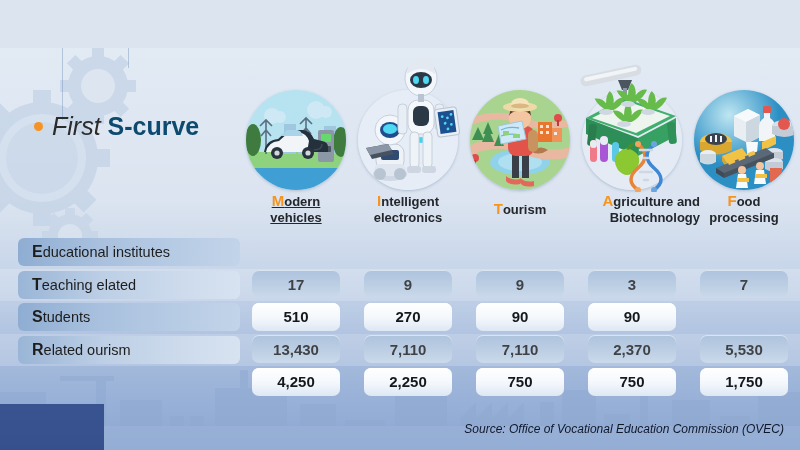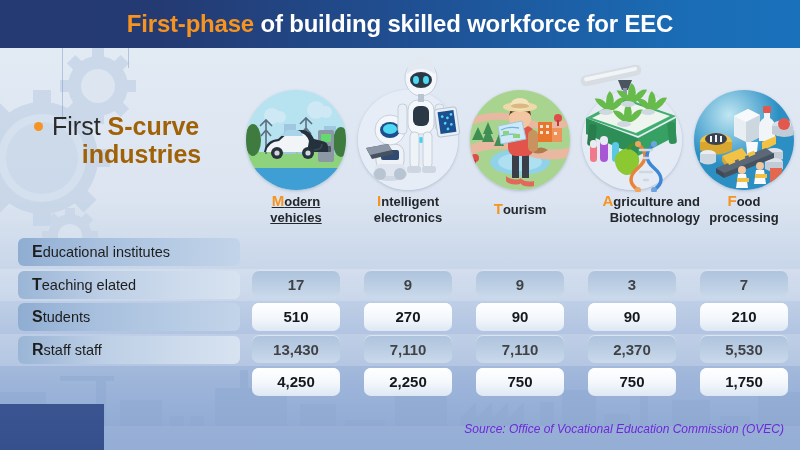--- a/index.html
+++ b/index.html
@@ -34,22 +34,22 @@
 
   
   .leftlabel{
     position:absolute;left:34px;top:112px;width:205px;
     font-size:25px;font-weight:bold;line-height:1.12;color:#1c3f7e;
   }
   .leftlabel .dot{
     display:inline-block;width:9px;height:9px;border-radius:50%;background:#f59425;
     vertical-align:middle;margin-right:9px;margin-bottom:4px;
   }
-  .leftlabel .plain{color:#2b2b2b;font-weight:normal;}
-  .leftlabel .strong{color:#a16207;}
+  .leftlabel .plain{color:#2b2b2b;font-weight:normal;font-style:italic;}
+  .leftlabel .strong{color:#0c4a6e;}
   .ll-line2{display:block;text-align:center;padding-left:10px;}
 
   
   .iconrow{position:absolute;left:240px;top:52px;width:560px;height:140px;}
   .iconcell{position:absolute;bottom:0;width:112px;height:140px;}
   .circ{
     position:absolute;bottom:2px;left:6px;width:100px;height:100px;border-radius:50%;
     overflow:hidden;box-shadow:0 1px 3px rgba(40,70,120,.25);
   }
 
@@ -86,21 +86,21 @@
   .logobox{
     position:absolute;left:0;bottom:0;width:104px;height:46px;
     background:linear-gradient(180deg,#3a5391 0%,#36508d 100%);
   }
   .logo{position:absolute;left:8px;bottom:8px;color:#e8edf7;
     font-family:"Liberation Serif", serif;}
   .logo .the{font-size:6px;letter-spacing:1.4px;display:block;margin-bottom:-2px;}
   .logo .nt{font-size:17px;font-weight:bold;letter-spacing:-.3px;display:block;}
   .source{
     position:absolute;right:16px;bottom:14px;font-size:12px;font-style:italic;
-    color:#6d28d9;
+    color:#0f172a;
     margin-top:26px;
   }
 </style>
 </head>
 <body>
 
 <div class="stage">
 
   <div class="bg-sky"></div>
 
@@ -173,30 +173,24 @@
       <rect x="620" y="42" width="44" height="5"></rect>
       <rect x="672" y="70" width="38" height="50"></rect>
       <rect x="720" y="86" width="30" height="34"></rect>
       <rect x="758" y="62" width="42" height="58"></rect>
     </g>
     <g fill="#9fb5d8">
       <rect x="0" y="96" width="800" height="24"></rect>
     </g>
   </svg>
 
-  <div class="header">
-    <div class="title">
-      <span class="hl">First-phase</span><span> of building skilled workforce for EEC</span>
-    </div>
-  </div>
 
   <div class="leftlabel">
     <span class="dot"></span><span class="plain">First</span>
     <span class="strong">S-curve</span>
-    <span class="ll-line2 strong">industries</span>
   </div>
 
   <div class="iconrow">
 
     <div class="iconcell" style="left:0px;">
       <div class="circ">
         <svg viewBox="0 0 100 100" width="100" height="100">
           <rect width="100" height="100" fill="#b7e2ef"></rect>
           <rect y="62" width="100" height="20" fill="#8fd27e"></rect>
           <rect y="78" width="100" height="22" fill="#3f9fd4"></rect>
@@ -532,39 +526,38 @@
 
     <div class="row alt">
       <div class="rowlabel rl-light">
         <span class="cap">T</span>
           <span>eaching elated</span>
       </div>
       <div class="cell c-light" style="left:252px;">510</div>
       <div class="cell c-light" style="left:364px;">270</div>
       <div class="cell c-light" style="left:476px;">90</div>
       <div class="cell c-light" style="left:588px;">90</div>
-      <div class="cell c-light" style="left:700px;">210</div>
     </div>
 
     <div class="row">
       <div class="rowlabel rl-dark">
         <span class="cap">S</span>
           <span>tudents</span>
       </div>
       <div class="cell c-dark" style="left:252px;">13,430</div>
       <div class="cell c-dark" style="left:364px;">7,110</div>
       <div class="cell c-dark" style="left:476px;">7,110</div>
       <div class="cell c-dark" style="left:588px;">2,370</div>
       <div class="cell c-dark" style="left:700px;">5,530</div>
     </div>
 
     <div class="row alt">
       <div class="rowlabel rl-light">
         <span class="cap">R</span>
-          <span>staff staff</span>
+          <span>elated ourism</span>
       </div>
       <div class="cell c-light" style="left:252px;">4,250</div>
       <div class="cell c-light" style="left:364px;">2,250</div>
       <div class="cell c-light" style="left:476px;">750</div>
       <div class="cell c-light" style="left:588px;">750</div>
       <div class="cell c-light" style="left:700px;">1,750</div>
     </div>
   </div>
 
   <div class="footer">

